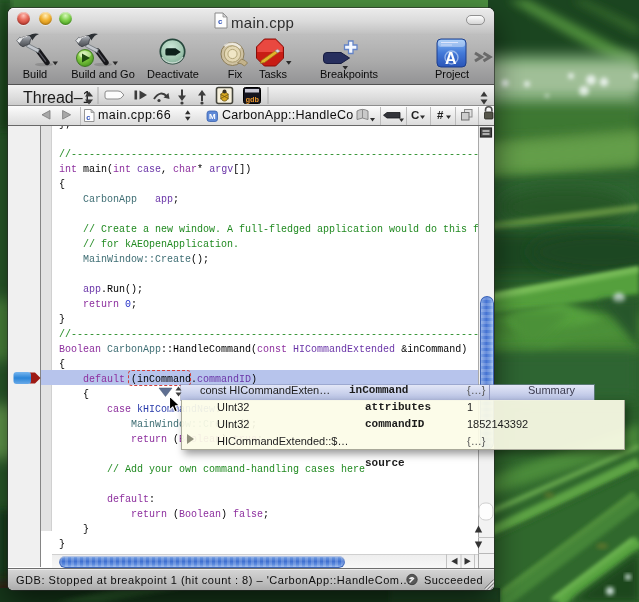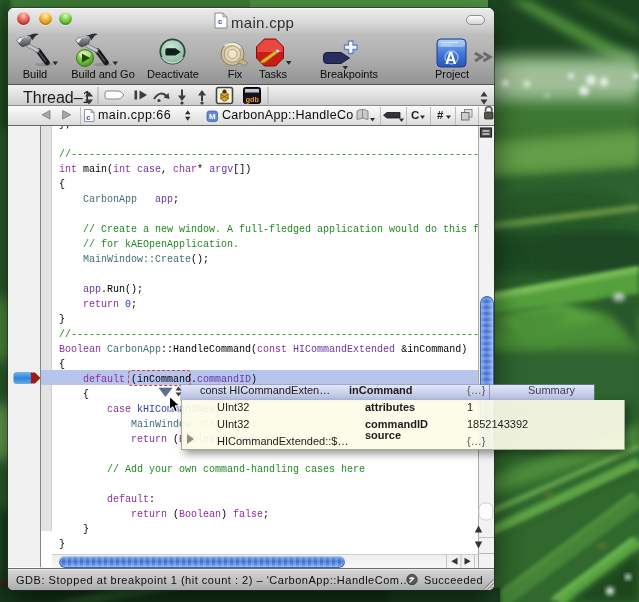--- a/index.html
+++ b/index.html
@@ -67,21 +67,21 @@
     background:linear-gradient(#d6d6d6,#c0c0c0 55%,#a9a9a9);
     border-top:1px solid #6d6d6d;box-shadow:inset 0 1px 0 rgba(255,255,255,.55);}
   
   .dt-head{position:absolute;left:181px;top:385px;width:413px;height:15px;
     background:linear-gradient(#e3e7f7,#b4bee2);box-shadow:0 0 0 1px rgba(130,140,180,.5);
     z-index:30;}
   .dt-body{position:absolute;left:181px;top:400px;width:444px;height:50px;
     background:rgba(252,252,231,0.93);border:1px solid #a9a99a;border-top:none;
     box-sizing:border-box;z-index:30;box-shadow:3px 4px 8px rgba(0,0,0,.4);}
   .dt-row{position:absolute;font-size:11px;color:#1c1c1c;white-space:nowrap;z-index:31;margin-left:12px;}
-  .dt-b{font-weight:bold;}
+  .dt-b{font-weight:bold;font-family:Liberation Mono, monospace;}
 </style>
 </head>
 <body>
 <svg id="bg" viewBox="0 0 639 602">
   <defs>
     <filter id="b2" x="-30%" y="-30%" width="160%" height="160%">
         <feGaussianBlur stdDeviation="2"></feGaussianBlur>
       </filter>
     <filter id="b4" x="-40%" y="-40%" width="180%" height="180%">
         <feGaussianBlur stdDeviation="4"></feGaussianBlur>
@@ -250,21 +250,21 @@
 
   <div class="abs hscroll">
       <div class="abs hthumb"></div>
     <div class="abs harrows"></div>
   </div>
   <div class="abs vscroll">
       <div class="abs vthumb"></div>
     </div>
 
   <div class="abs statusbar"></div>
-  <div class="abs" style="left:8px;top:566px;font-size:11px;color:#0d0d0d;letter-spacing:.52px;">GDB: Stopped at breakpoint 1 (hit count : 2) – 'CarbonApp::HandleCom…</div>
+  <div class="abs" style="left:8px;top:566px;font-size:11px;color:#0d0d0d;letter-spacing:.52px;">GDB: Stopped at breakpoint 1 (hit count : 8) – 'CarbonApp::HandleCom…</div>
   <div class="abs" style="left:416px;top:566px;font-size:11px;color:#0d0d0d;letter-spacing:.45px;">Succeeded</div>
 
   <svg class="abs" style="left:0;top:0;z-index:20;" width="486" height="582" viewBox="0 0 486 582">
     <defs>
       <linearGradient id="steel" x1="0" y1="0" x2="0" y2="1">
         <stop offset="0" stop-color="#b9bcc2"></stop>
           <stop offset=".5" stop-color="#74787e"></stop>
           <stop offset="1" stop-color="#4a4d52"></stop>
       </linearGradient>
       <radialGradient id="ggreen" cx=".4" cy=".3" r=".8">
@@ -435,21 +435,21 @@
 <div class="dt-row dt-b" style="left:337px;top:383.5px;">inCommand</div>
 <div class="dt-row" style="left:455px;top:383.5px;color:#555;">{…}</div>
 <div class="dt-row" style="left:516px;top:383.5px;color:#3c3c50;">Summary</div>
 <div class="dt-row" style="left:205px;top:400.5px;">UInt32</div>
 <div class="dt-row dt-b" style="left:353px;top:400.5px;">attributes</div>
 <div class="dt-row" style="left:455px;top:400.5px;">1</div>
 <div class="dt-row" style="left:205px;top:417.5px;">UInt32</div>
 <div class="dt-row dt-b" style="left:353px;top:417.5px;">commandID</div>
 <div class="dt-row" style="left:455px;top:417.5px;">1852143392</div>
 <div class="dt-row" style="left:205px;top:434.5px;">HICommandExtended::$…</div>
-<div class="dt-row dt-b" style="left:353px;top:429px;">source</div>
+<div class="dt-row dt-b" style="left:353px;top:457px;">source</div>
 <div class="dt-row" style="left:455px;top:434.5px;color:#555;">{…}</div>
 
 <svg class="abs" style="left:150px;top:380px;z-index:40;" width="120" height="40" viewBox="0 0 120 40">
 
   <path d="M9 8 L22 8 L15.5 16.5 Z" fill="#5f6f92" stroke="#46566f" stroke-width=".5"></path>
 
   <path d="M25.5 10.5 l6 0 l-3 -4 z" fill="#3f3f3f"></path>
   <path d="M25.5 12.5 l6 0 l-3 4 z" fill="#3f3f3f"></path>
 
   <path d="M19.5 16 L19.5 29.8 L22.8 26.9 L24.9 31.9 L27.4 30.8 L25.3 25.9 L29.6 25.6 Z" fill="#000" stroke="#fff" stroke-width="1.1" stroke-linejoin="round"></path>

